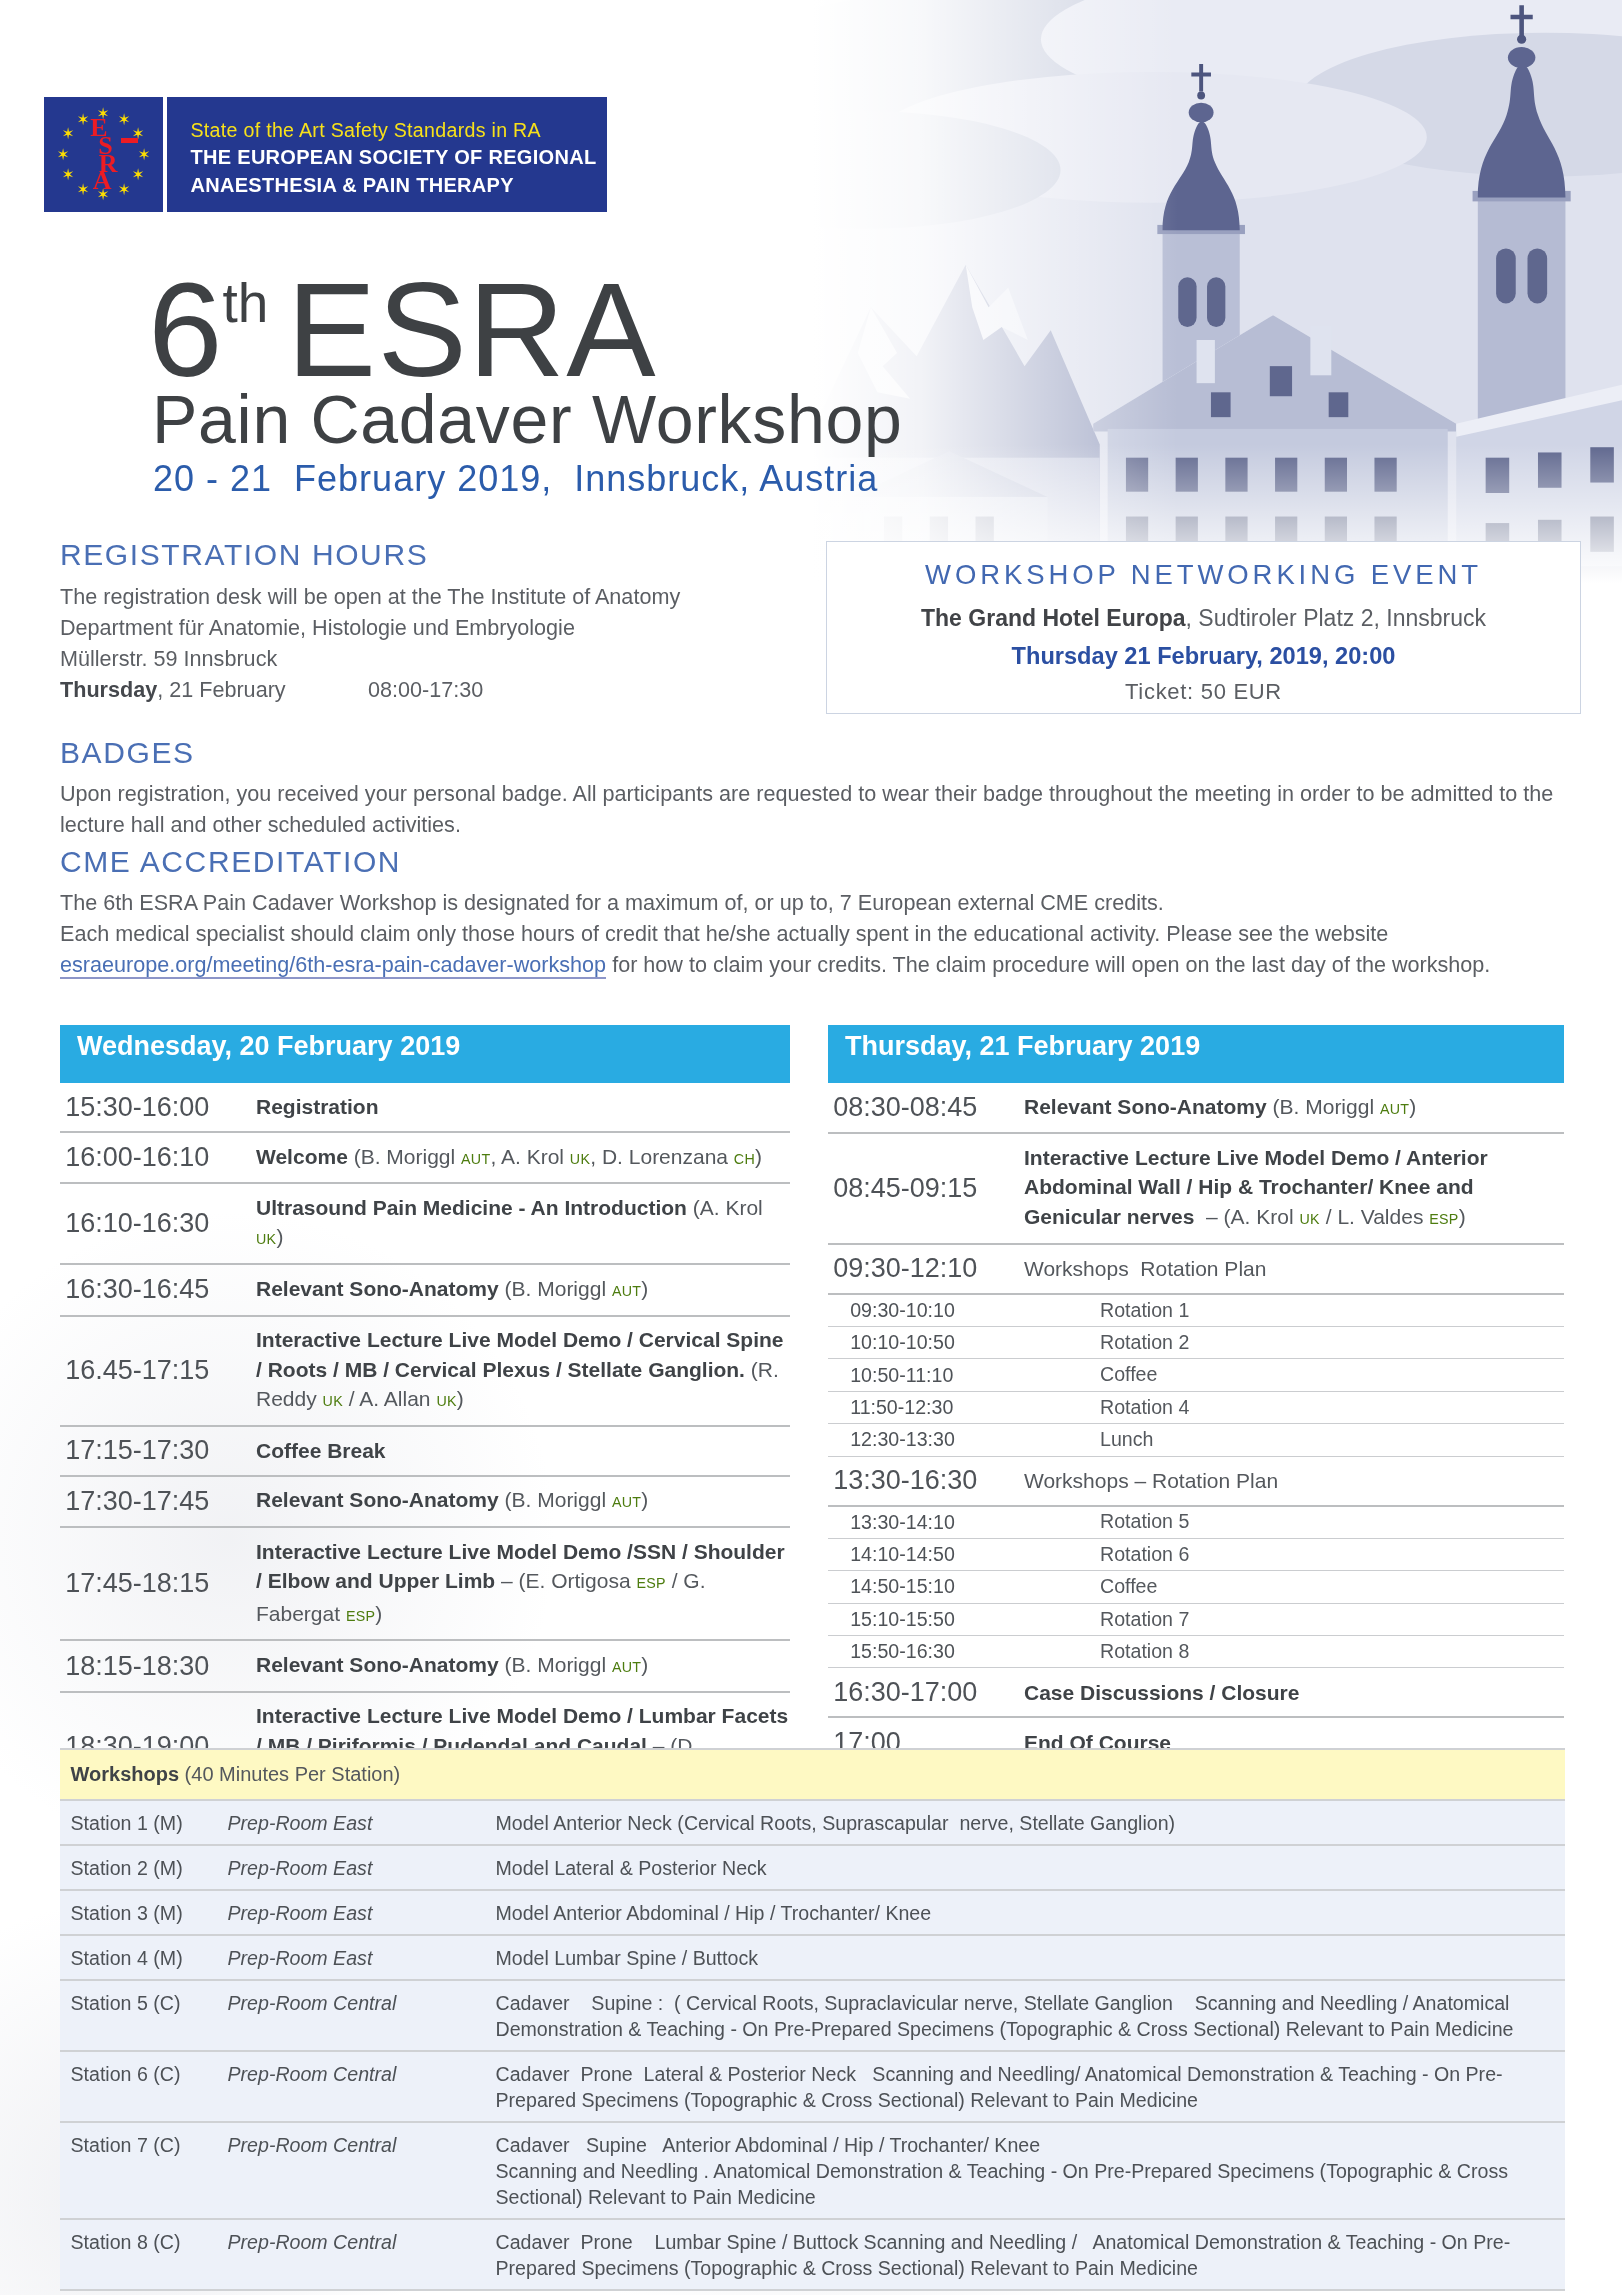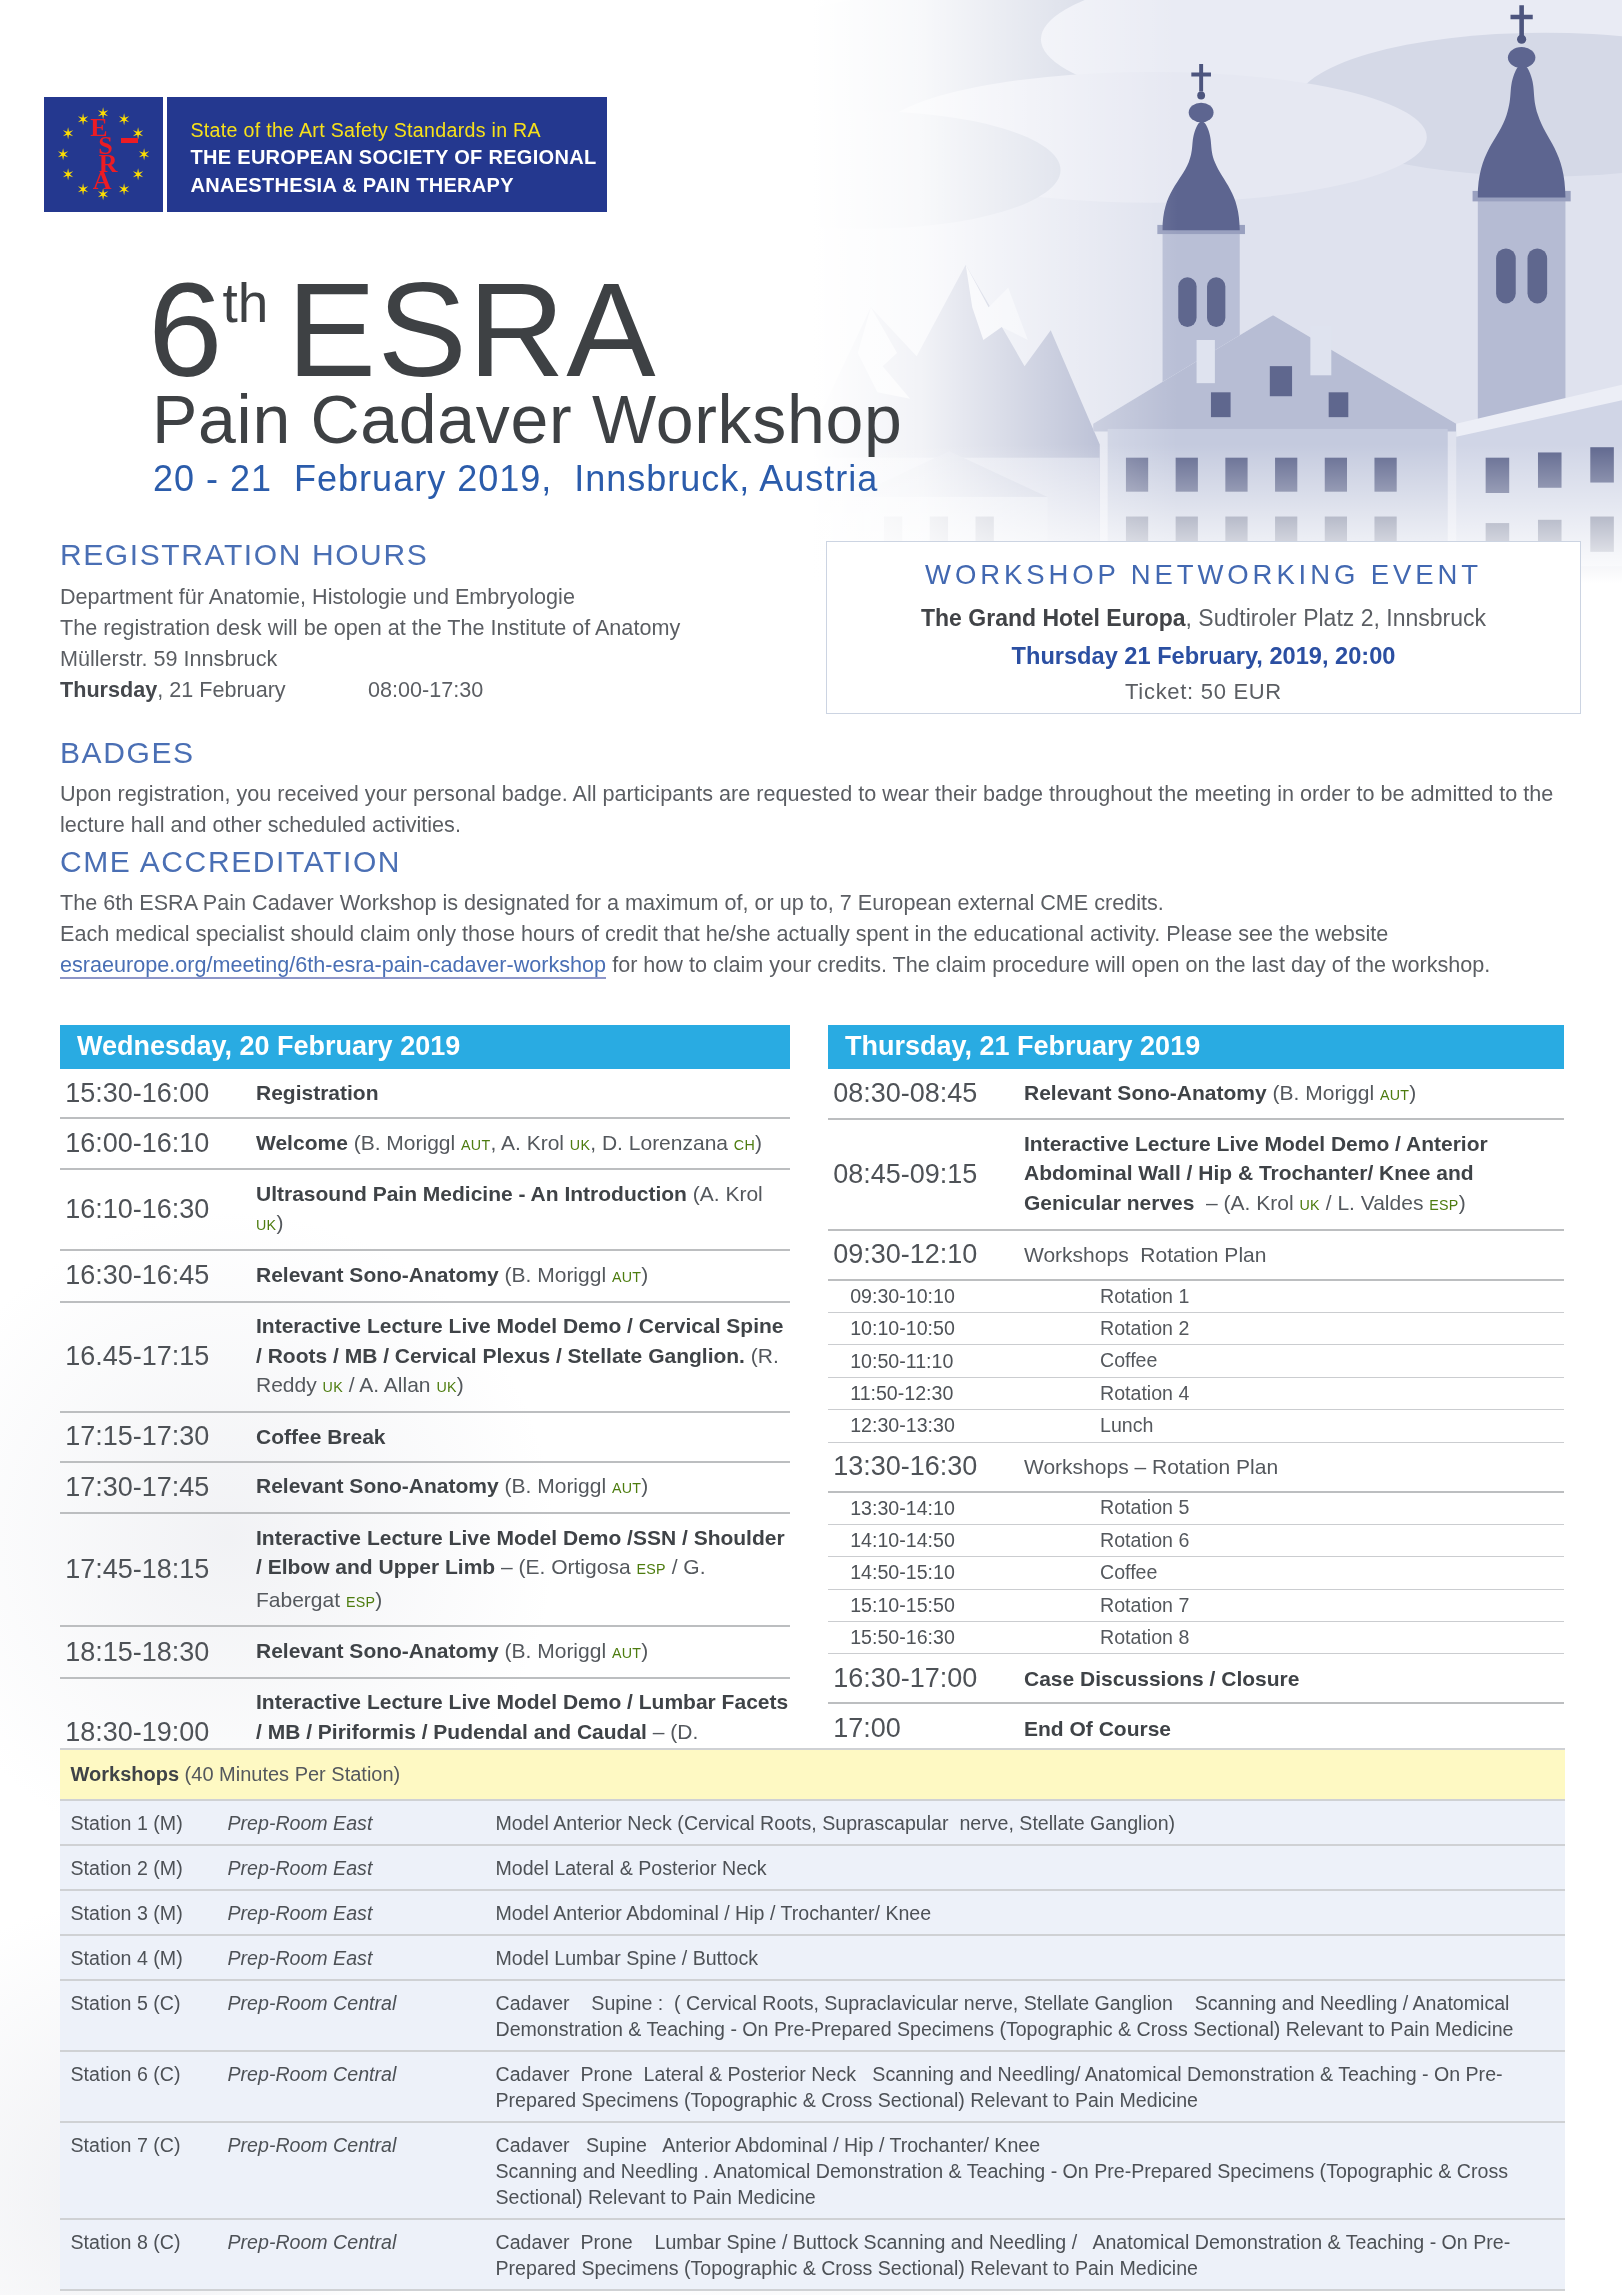--- a/index.html
+++ b/index.html
@@ -67,21 +67,21 @@
   .badges .body-txt{margin-top:7.9px;}
   .cme{position:absolute;left:60px;top:845px;width:1512px;}
   .cme .body-txt{margin-top:7.9px;}
   .cme a{color:#4a6fb4;text-decoration:none;border-bottom:2px solid #8c95c8;cursor:pointer;}
   
   .schedule{position:absolute;left:0;top:1025px;width:100%;}
   .day-col{position:absolute;top:0;}
   .day-col.wed{left:60px;width:730px;}
   .day-col.thu{left:828px;width:736px;}
   .day-header{background:#29abe2;color:#ffffff;font-weight:700;font-size:27px;
-      height:44px;line-height:43px;padding-left:17px;}
+      height:58px;line-height:43px;padding-left:17px;}
   .s-row{display:grid;grid-template-columns:196px 1fr;border-bottom:2px solid #bcbec0;
       padding:8.5px 0;align-items:center;}
   .s-row .s-time{font-size:27px;font-weight:300;color:#4e5257;padding-left:5.2px;}
   .s-row .s-title{font-size:21px;line-height:29.4px;white-space:pre-wrap;}
   .s-row.sub{grid-template-columns:255px 1fr;border-bottom:1.3px solid #cbcdd0;
       padding:3.9px 0 3.9px 17px;}
   .s-row.sub .s-time{font-size:19.6px;}
   .s-row.sub .s-title{font-size:19.6px;font-weight:300;color:#54585d;line-height:23.6px;}
   .seg-b{font-weight:700;color:#3f4347;}
   .seg-n{font-weight:300;color:#54585d;}
@@ -199,22 +199,22 @@
     </div>
   </div>
 
   <div class="big-title"><span>6</span><sup>th</sup><span class="t-name">ESRA</span></div>
   <div class="subtitle">Pain Cadaver Workshop</div>
   <div class="dateline">20 - 21  February 2019,  Innsbruck, Austria</div>
 
   <div class="registration">
     <div class="sec-head">REGISTRATION HOURS</div>
     <div class="body-txt">
+      <div>The registration desk will be open at the The Institute of Anatomy</div>
       <div>Department für Anatomie, Histologie und Embryologie</div>
-      <div>The registration desk will be open at the The Institute of Anatomy</div>
       <div>Müllerstr. 59 Innsbruck</div>
     </div>
     <div id="registration-rows">
         <div class="reg-row">
           <div><span class="b">Thursday</span><span>, 21 February</span></div>
           <div>08:00-17:30</div>
         </div>
       </div>
   </div>
 

